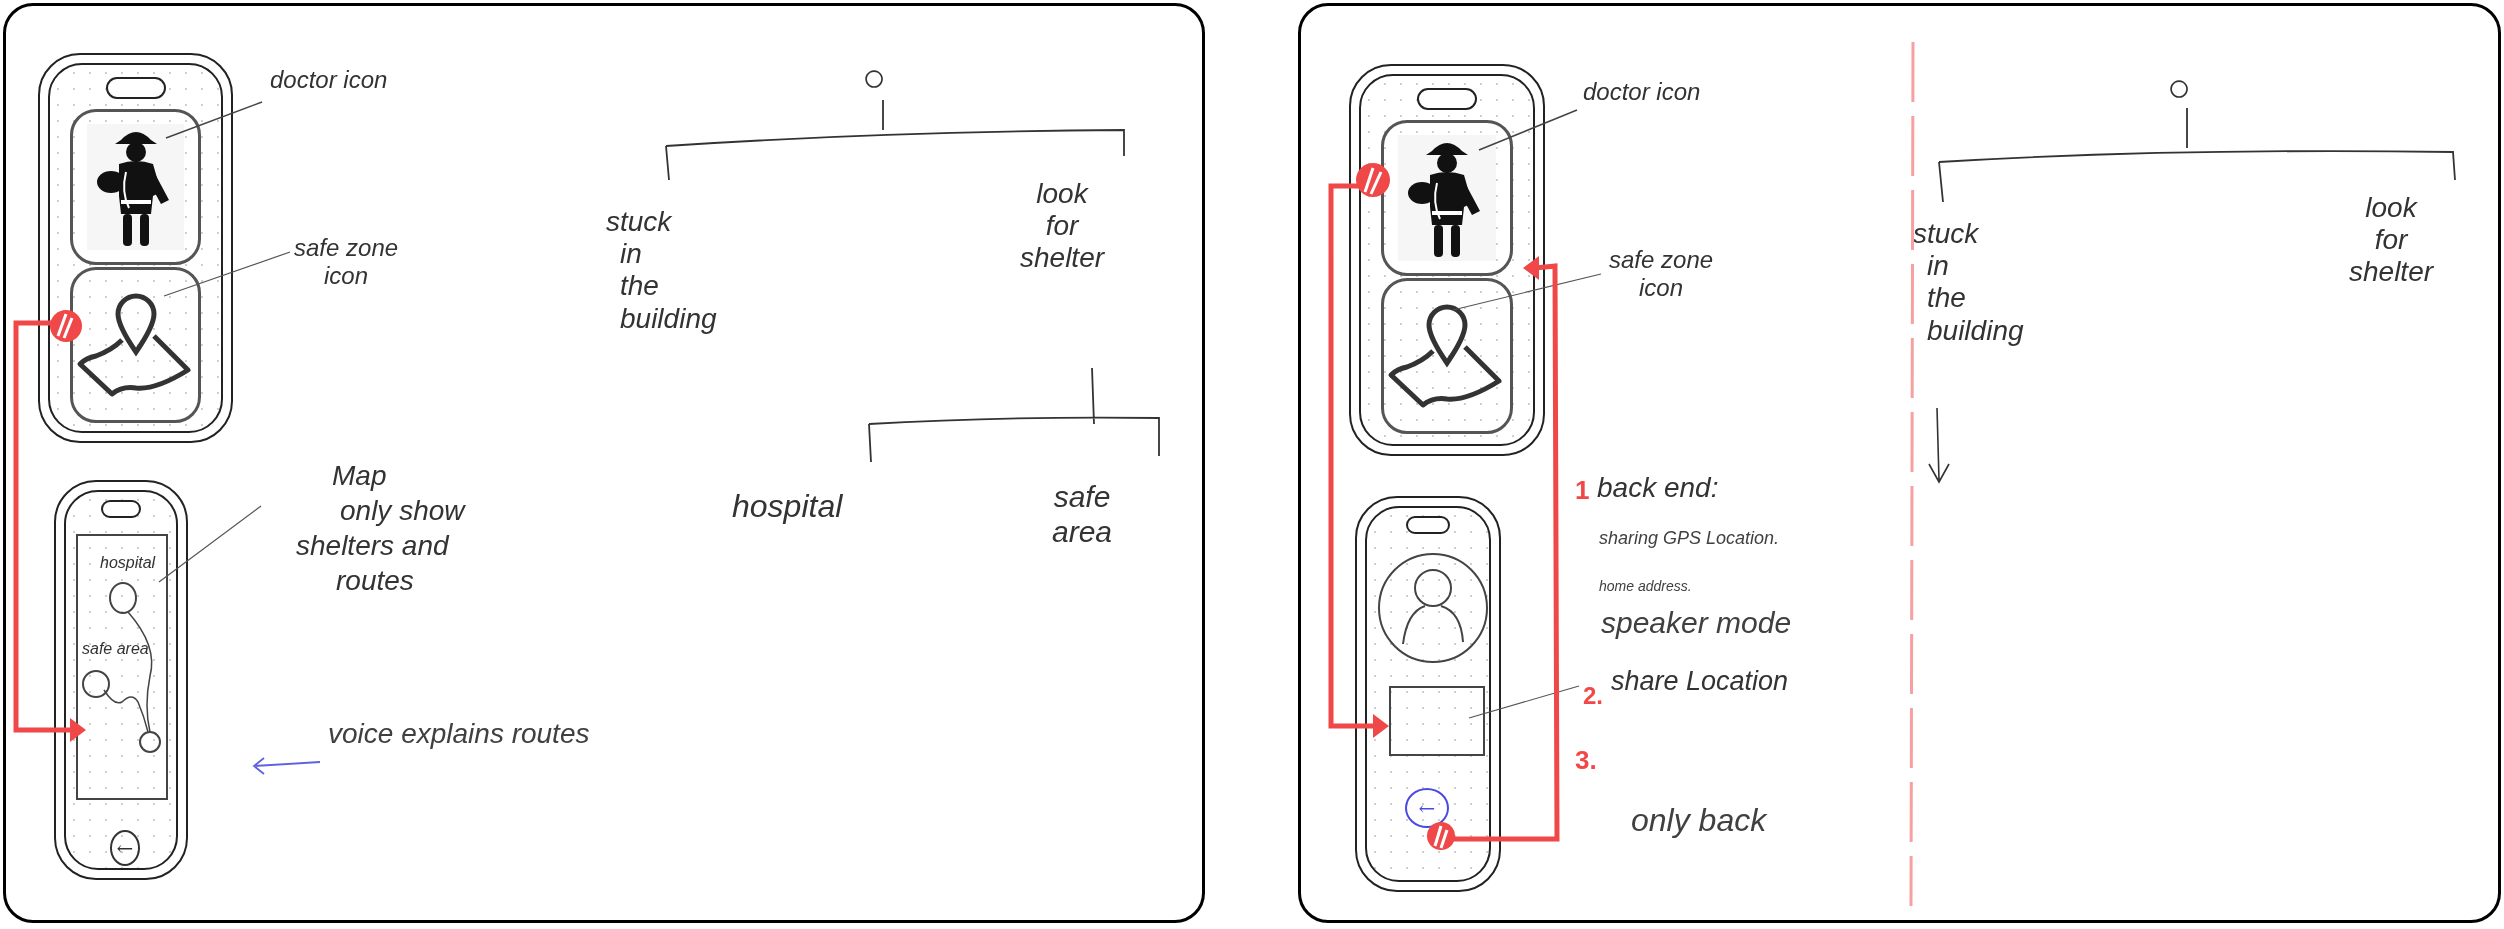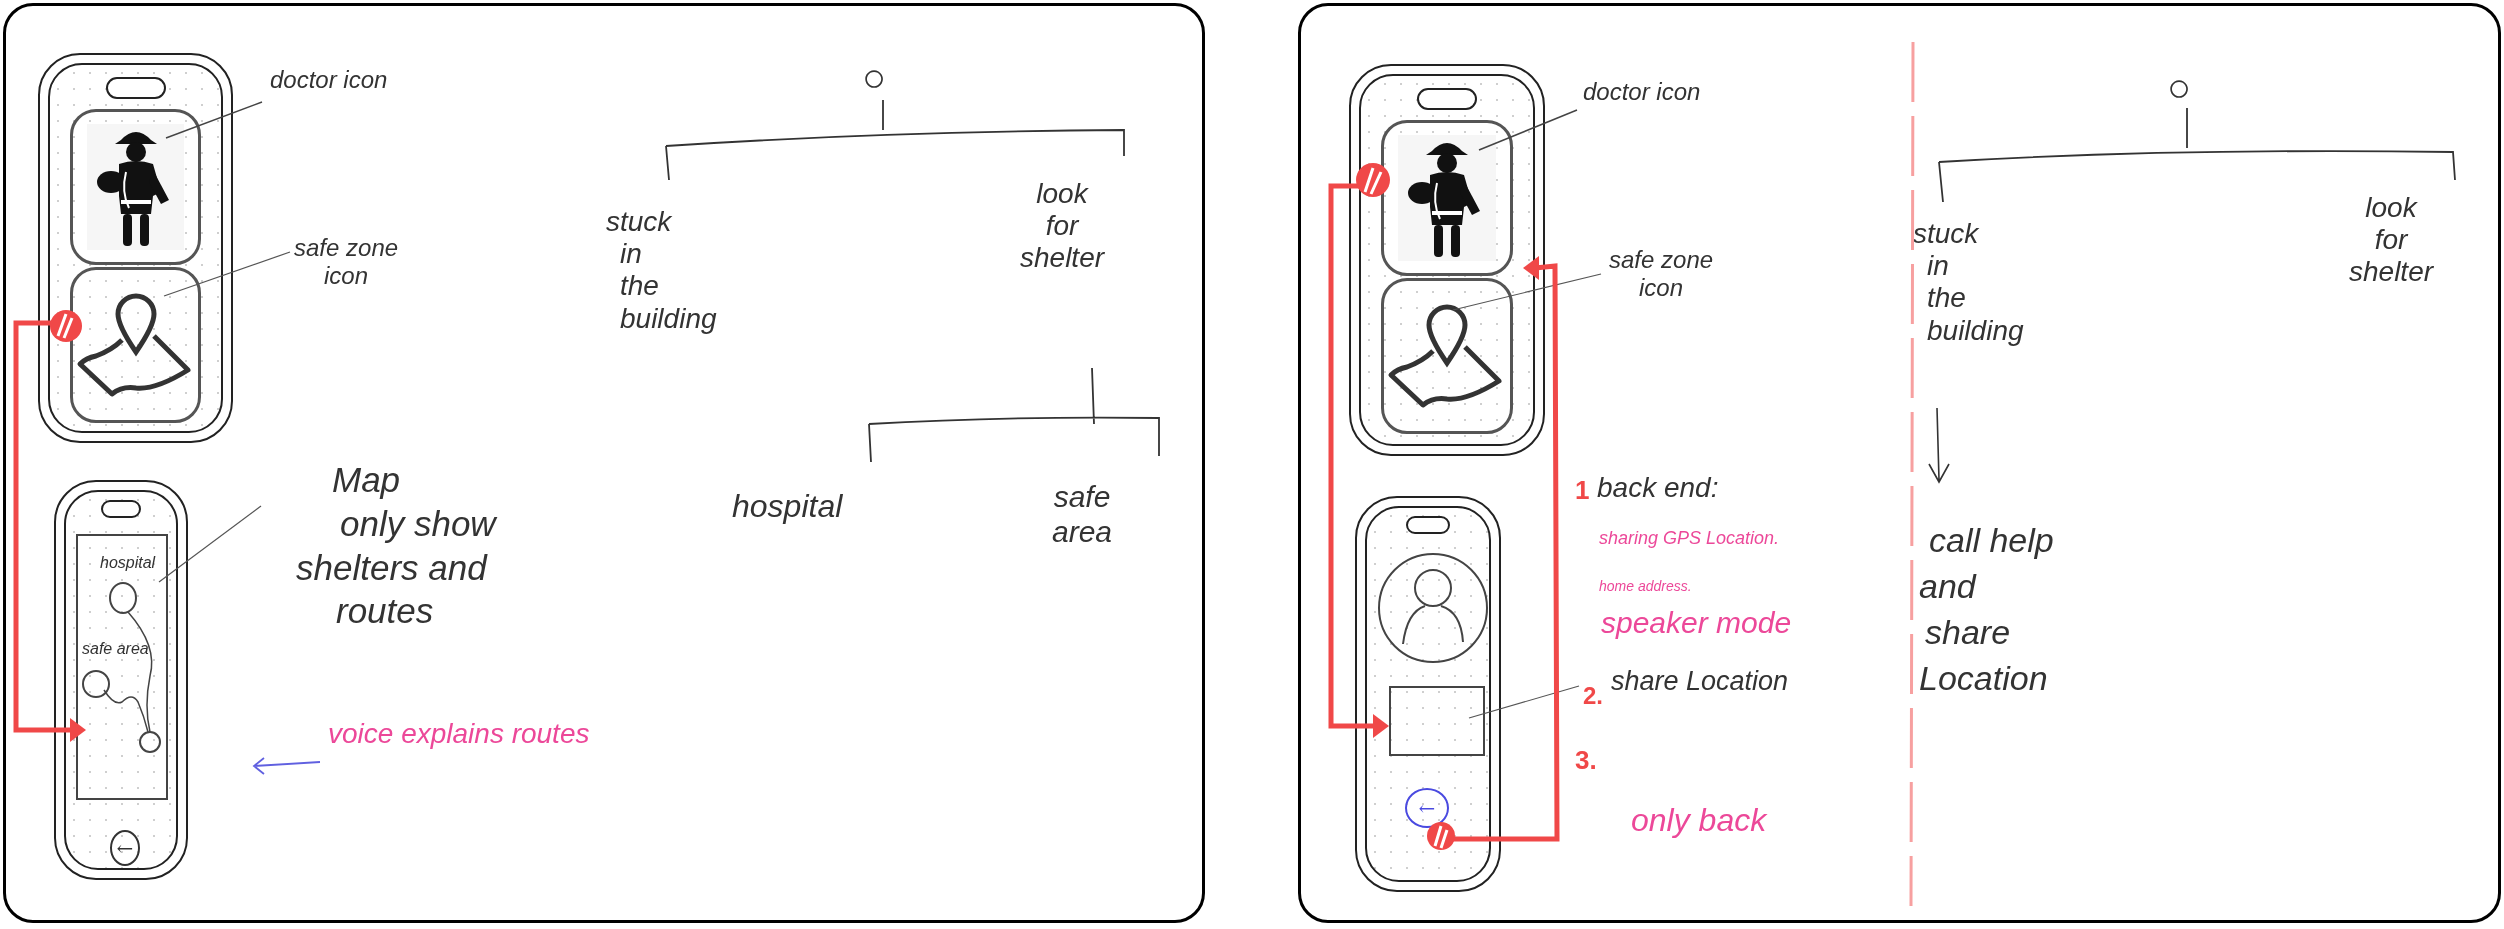--- a/index.html
+++ b/index.html
@@ -15,21 +15,21 @@
                  background-image: radial-gradient(#cfcfcf 1px, transparent 1.2px);
                  background-size: 16px 16px; background-color: #fff; }
   .notch { position: absolute; left: 50%; transform: translateX(-50%); top: 12px; width: 56px; height: 18px;
            border: 2px solid #222; border-radius: 12px; background: #fff; }
   .icon-card { position: absolute; left: 20px; right: 20px; border: 3px solid #555; border-radius: 26px;
                background: transparent; display: flex; align-items: center; justify-content: center;
                filter: blur(0.3px); }
   .icon-card .bg { position: absolute; left: 14px; right: 14px; top: 12px; bottom: 12px; background: #f6f6f6; }
   .hand { position: absolute; font-family: Liberation Sans, sans-serif; font-style: italic; color: #333;
           white-space: nowrap; line-height: 1.15; }
-  .hand.blue { color: #ec4899; }
+  .hand.blue { color: #404040; }
   .hand.red { color: #f04848; font-weight: bold; font-style: normal; }
   .stack { text-align: center; }
   svg.overlay { position: absolute; left: 0; top: 0; pointer-events: none; }
   .map-rect { position: absolute; border: 2px solid #444; box-sizing: border-box; }
   .btn-circle { position: absolute; border: 2px solid #333; border-radius: 50%; box-sizing: border-box;
                 display: flex; align-items: center; justify-content: center; font-size: 20px; color: #333; }
 </style>
 </head>
 <body>
 
@@ -79,21 +79,21 @@
         <span>←</span>
       </div>
     </div>
   </div>
 
   <span class="hand" style="left:264px;top:60px;font-size:24px;">doctor icon</span>
   <div class="hand stack" style="left:288px;top:228px;font-size:24px;">
     <div>safe zone</div>
     <div>icon</div>
   </div>
-  <div class="hand" style="left:290px;top:452px;font-size:35px;line-height:1.25;">
+  <div class="hand" style="left:290px;top:452px;font-size:28px;line-height:1.25;">
     <div style="margin-left:36px;">Map</div>
     <div style="margin-left:44px;">only show</div>
     <div>shelters and</div>
     <div style="margin-left:40px;">routes</div>
   </div>
   <span class="hand blue" style="left:322px;top:712px;font-size:28px;">voice explains routes</span>
 
   <div class="hand" style="left:856px;top:48px;font-size:40px;font-style:normal;">○</div>
   <div class="hand stack" style="left:600px;top:200px;font-size:28px;text-align:left;">
     <div>stuck</div>
@@ -188,26 +188,20 @@
   <span class="hand red" style="left:274px;top:740px;font-size:26px;">3.</span>
   <span class="hand blue" style="left:330px;top:796px;font-size:32px;">only back</span>
 
   <div class="hand" style="left:866px;top:58px;font-size:40px;font-style:normal;">○</div>
   <div class="hand" style="left:612px;top:212px;font-size:28px;">
     <div>stuck</div>
     <div style="margin-left:14px;">in</div>
     <div style="margin-left:14px;">the</div>
     <div style="margin-left:14px;">building</div>
   </div>
-  <div class="hand" style="left:618px;top:512px;font-size:34px;line-height:1.35;">
-    <div style="margin-left:10px;">call help</div>
-    <div>and</div>
-    <div style="margin-left:6px;">share</div>
-    <div>Location</div>
-  </div>
   <div class="hand stack" style="left:1048px;top:186px;font-size:28px;">
     <div>look</div>
     <div>for</div>
     <div>shelter</div>
   </div>
 
   <svg class="overlay" width="1203" height="920" viewBox="0 0 1203 920">
 
     <path d="M276 104 L178 144" stroke="#444" stroke-width="1.5" fill="none"></path>
     <path d="M300 268 L152 304" stroke="#555" stroke-width="1.2" fill="none"></path>

